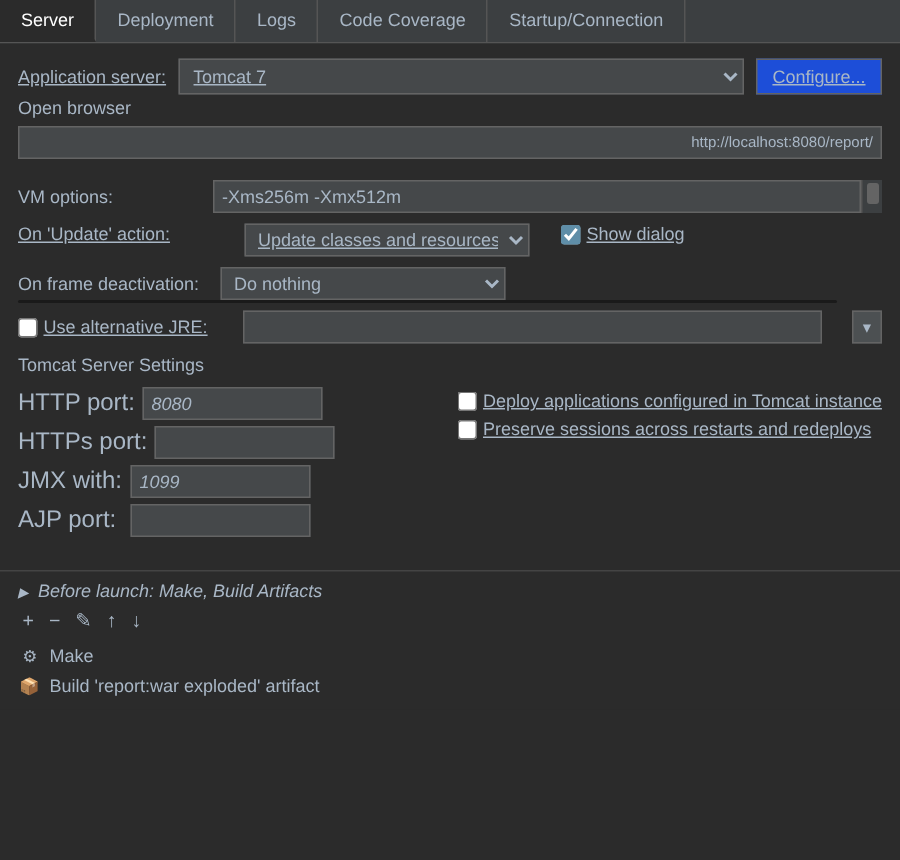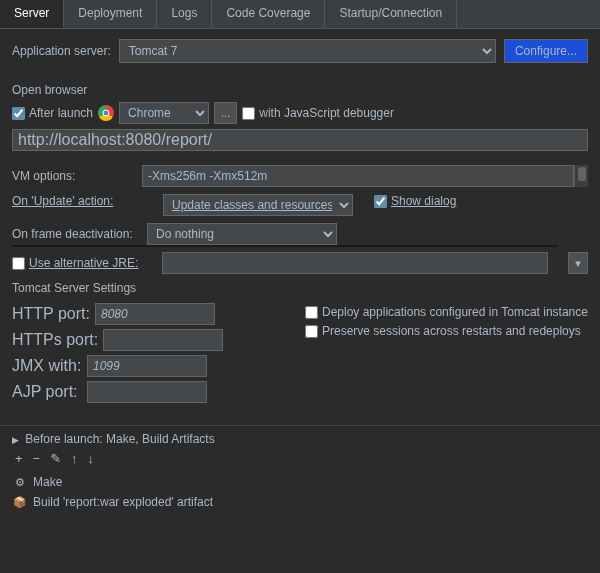--- a/index.html
+++ b/index.html
@@ -64,21 +64,22 @@
       font-size: 12px;
       height: 22px;
       outline: none;
       cursor: pointer;
     }
 
     
     .app-server-row {
       display: flex;
       align-items: center;
-      margin-bottom: 20px;
+      margin-bottom: 2px;
+      text-decoration: underline;
     }
     .app-server-label {
       color: #a9b7c6;
       margin-right: 8px;
       font-size: 12px;
     }
     .app-server-dropdown {
       flex: 1;
       background: #45484a;
       border: 1px solid #646464;
@@ -118,24 +119,25 @@
       gap: 5px;
     }
 
     
     .url-bar {
       width: 100%;
       background: #45484a;
       border: 1px solid #646464;
       color: #a9b7c6;
       padding: 2px 5px;
-      font-size: 16px;
-      height: 22px;
-      outline: none;
-      margin-bottom: 7px;
+      font-size: 10px;
+      height: 22px;
+      outline: none;
+      margin-bottom: 7px;
+      text-align: right;
     }
 
     
     .checkbox-label {
       display: flex;
       align-items: center;
       gap: 4px;
       cursor: pointer;
       font-size: 12px;
       color: #a9b7c6;
@@ -204,33 +206,35 @@
       height: 22px;
       outline: none;
       font-style: italic;
     }
     .tomcat-options {
       display: flex;
       flex-direction: column;
       gap: 5px;
       justify-content: flex-start;
       padding-top: 2px;
+      text-decoration: underline;
     }
 
     
     .before-launch {
       background: #2b2b2b;
       border-top: 1px solid #444;
       padding: 6px 12px;
       margin-top: 8px;
     }
     .before-launch-title {
       font-size: 12px;
       color: #a9b7c6;
       margin-bottom: 4px;
+      font-style: italic;
     }
     .before-launch-toolbar {
       display: flex;
       gap: 4px;
       margin-bottom: 5px;
     }
     .bl-btn {
       background: none;
       border: none;
       color: #a9b7c6;
@@ -344,37 +348,20 @@
   <div class="app-server-row">
     <span class="app-server-label">Application server:</span>
     <select class="app-server-dropdown">
       <option>Tomcat 7</option>
     </select>
     <button class="configure-btn">Configure...</button>
   </div>
 
   <div class="open-browser">
     <div class="section-label">Open browser</div>
-    <div class="browser-row">
-      <label class="checkbox-label">
-        <input type="checkbox" checked="" style="">
-        <span>After launch</span>
-      </label>
-      <div class="chrome-icon">
-          <div class="chrome-inner"></div>
-        </div>
-      <select class="dropdown" style="width:90px">
-        <option>Chrome</option>
-      </select>
-      <button class="small-btn">...</button>
-      <label class="checkbox-label">
-        <input type="checkbox" style="">
-        <span>with JavaScript debugger</span>
-      </label>
-    </div>
     <input type="text" class="url-bar" value="http://localhost:8080/report/" style="">
   </div>
 
   <div class="vm-row">
     <span class="label">VM options:</span>
     <div class="vm-input-wrap">
       <input type="text" class="input-field" style="width: calc(100% - 14px);" value="-Xms256m -Xmx512m">
       <div class="vm-scroll">
         <div class="vm-scroll-thumb"></div>
       </div>

